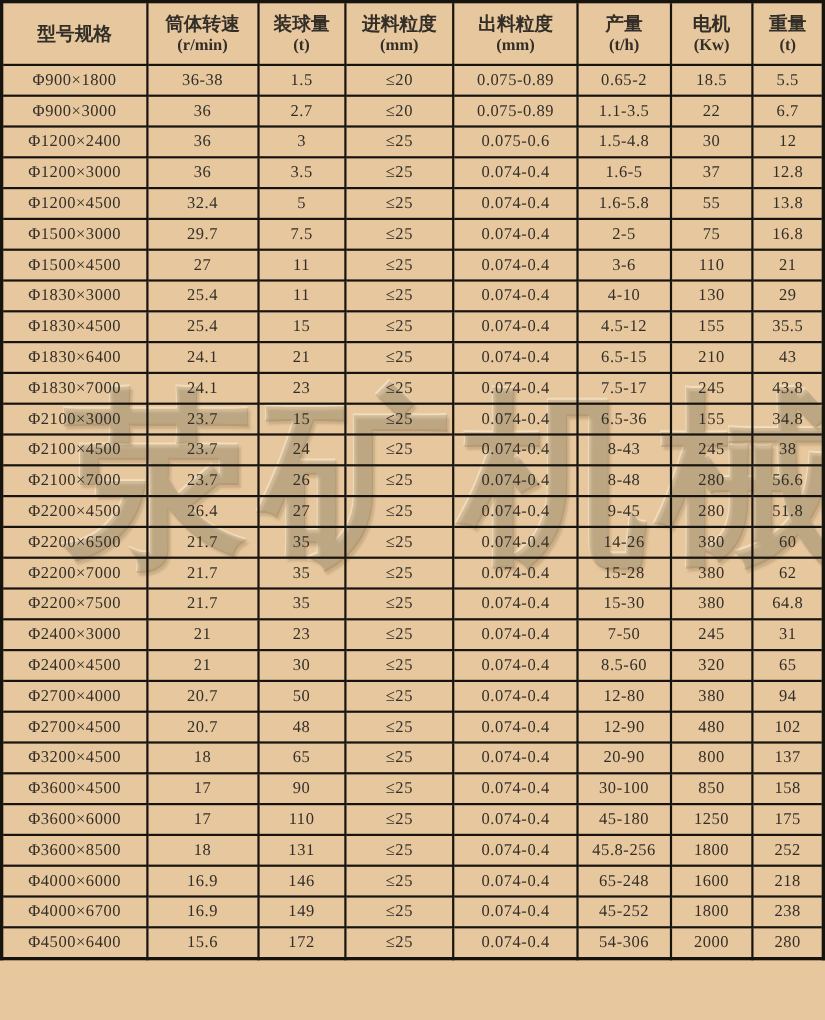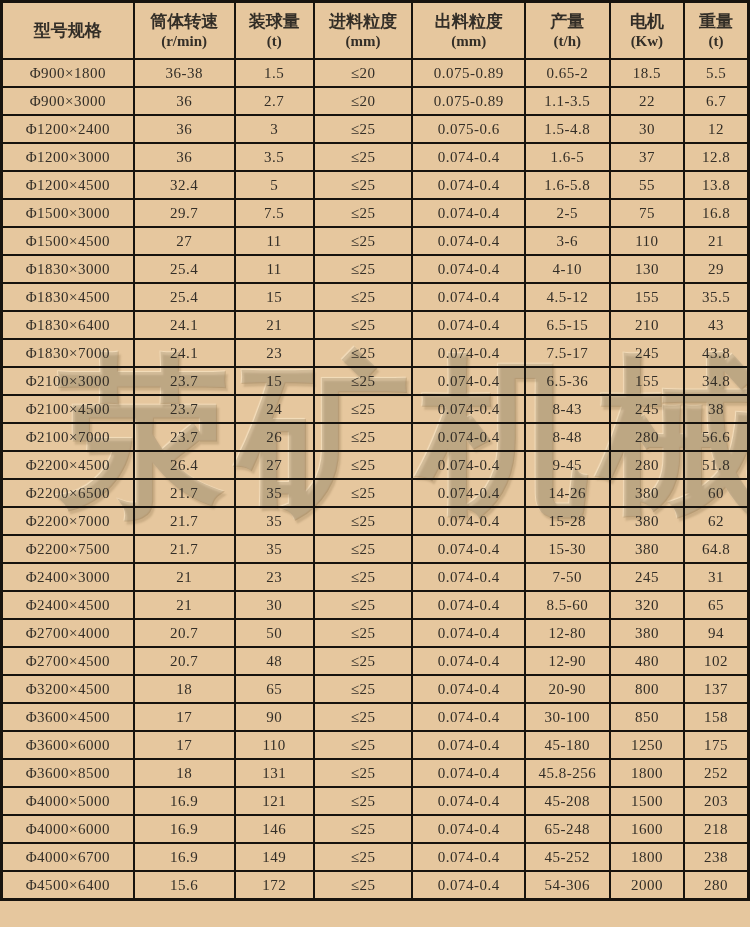--- a/index.html
+++ b/index.html
@@ -374,30 +374,20 @@
           <td>Φ3600×8500</td>
           <td>18</td>
           <td>131</td>
           <td>≤25</td>
           <td>0.074-0.4</td>
           <td>45.8-256</td>
           <td>1800</td>
           <td>252</td>
         </tr>
         <tr>
-          <td>Φ4000×5000</td>
-          <td>16.9</td>
-          <td>121</td>
-          <td>≤25</td>
-          <td>0.074-0.4</td>
-          <td>45-208</td>
-          <td>1500</td>
-          <td>203</td>
-        </tr>
-        <tr>
           <td>Φ4000×6000</td>
           <td>16.9</td>
           <td>146</td>
           <td>≤25</td>
           <td>0.074-0.4</td>
           <td>65-248</td>
           <td>1600</td>
           <td>218</td>
         </tr>
         <tr>

